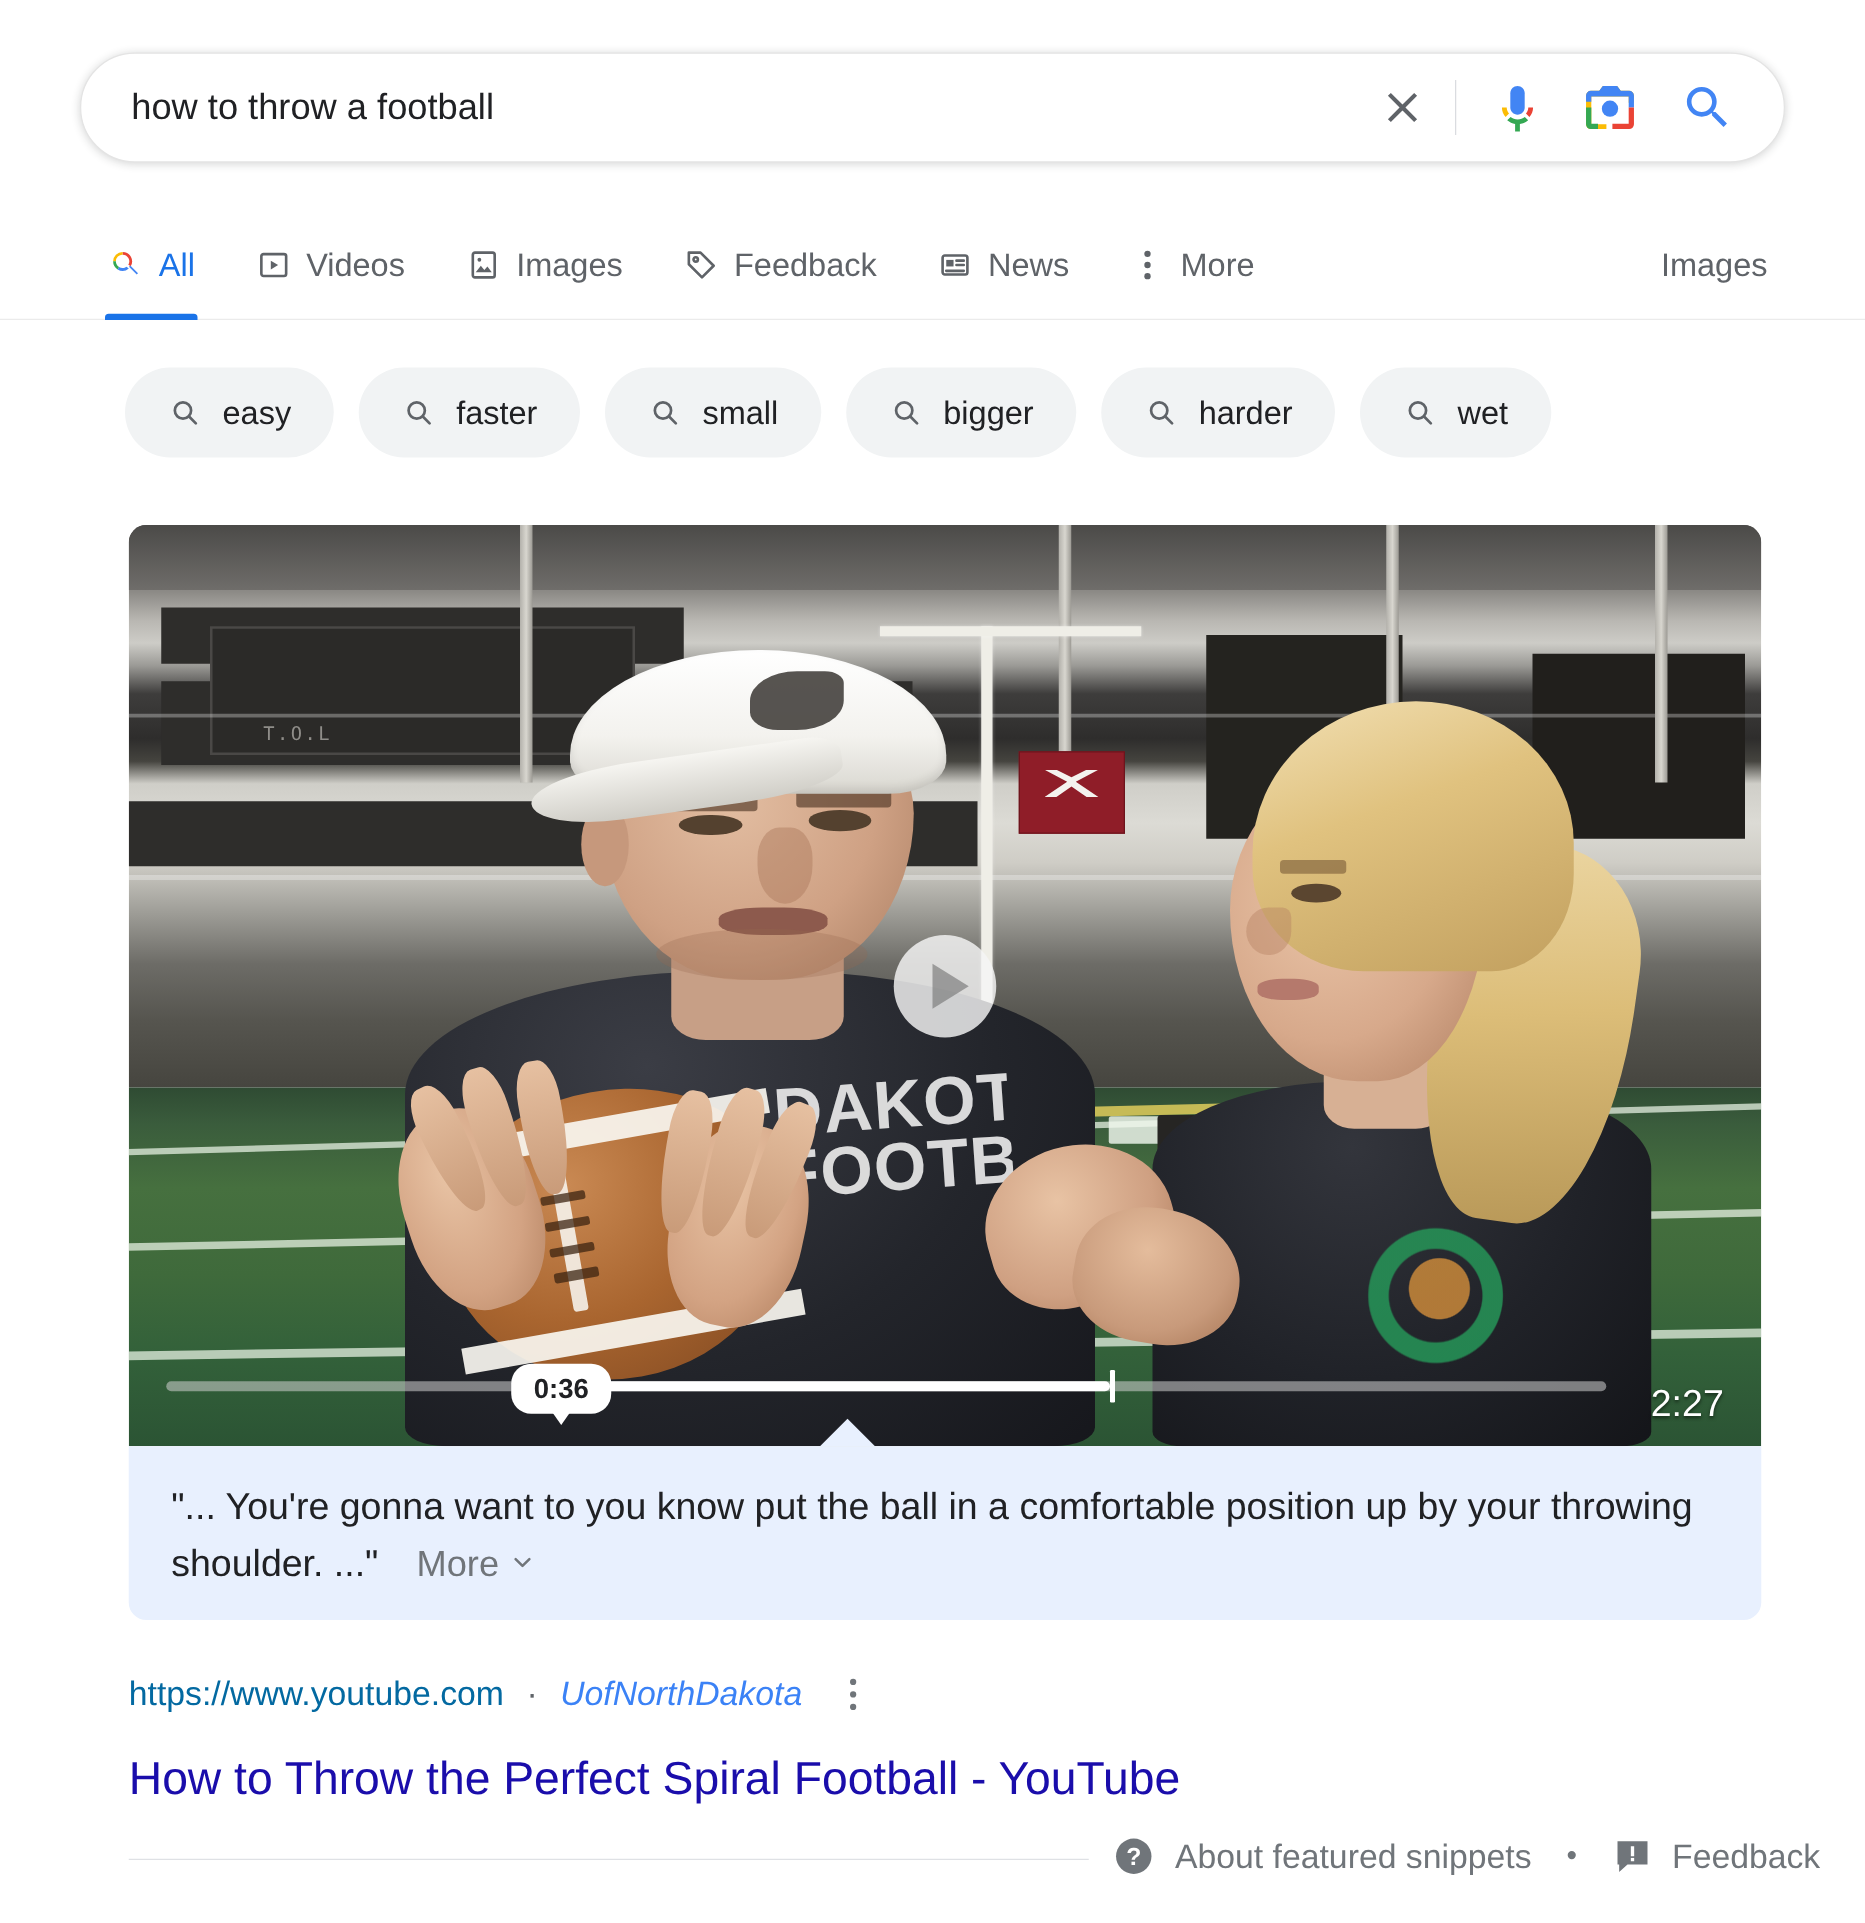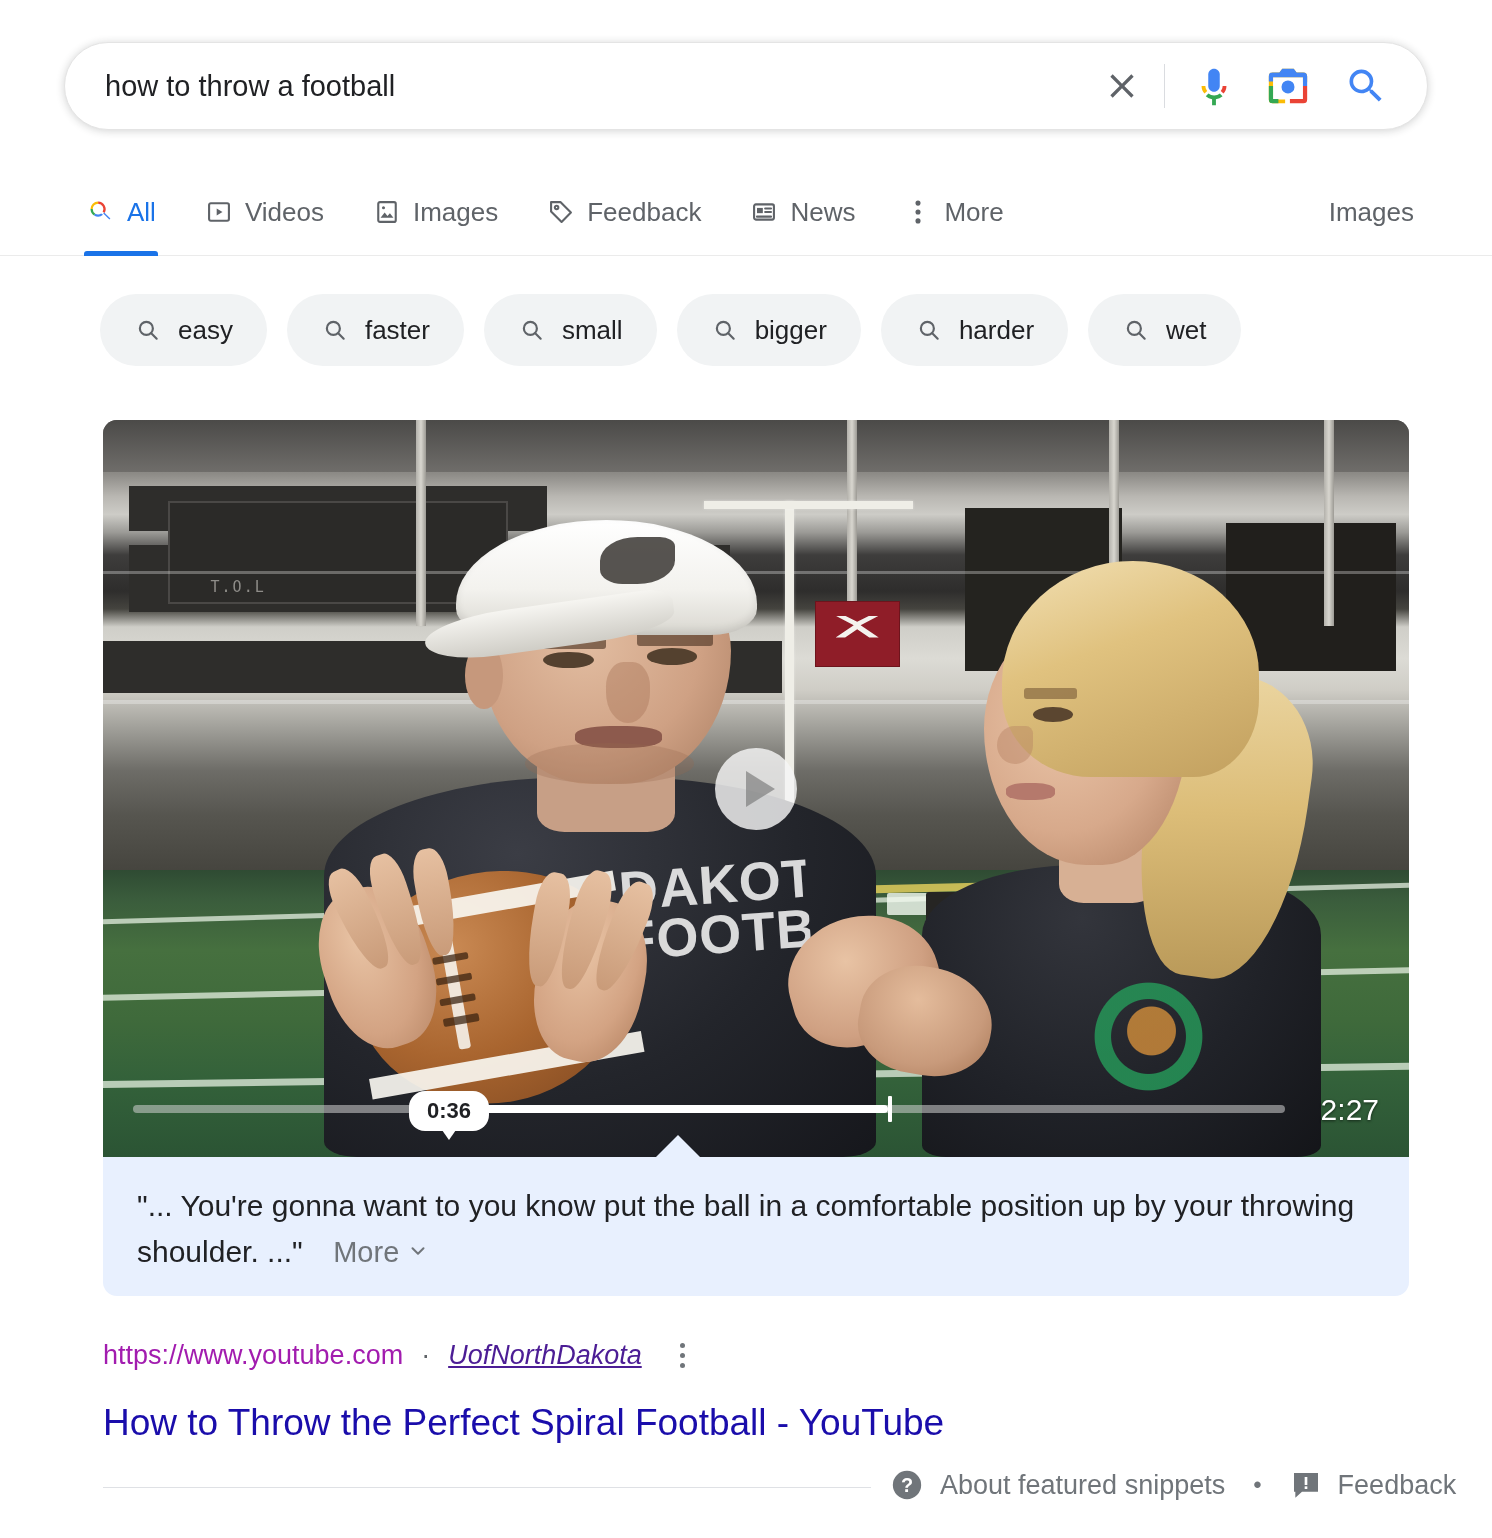--- a/index.html
+++ b/index.html
@@ -407,21 +407,21 @@
     content: "";
     position: absolute;
     left: 50%; bottom: -9px;
     margin-left: -7px;
     border-left: 7px solid transparent;
     border-right: 7px solid transparent;
     border-top: 10px solid #ffffff;
   }
   .duration {
     position: absolute;
-    right: 30px; bottom: 30px;
+    right: 30px; bottom: 16px;
     color: #ffffff;
     font-size: 30px;
     text-shadow: 0 1px 3px rgba(0,0,0,.6);
     padding-left: 25px;
   }
 
   
   .snippet-panel {
     position: absolute;
     left: 103px; top: 1157px;
@@ -454,27 +454,26 @@
     font-size: 29px;
     cursor: pointer;
     vertical-align: baseline;
   }
 
   
   .result { position: absolute; left: 103px; top: 1333px; width: 1300px; }
   .result-url-row { display: flex; align-items: center; gap: 18px; height: 44px; }
   .result-url {
     font-size: 27px;
-    color: #a21caf;
+    color: #0369a1;
   }
   .result-channel {
     font-size: 27px;
-    color: #4c1d95;
+    color: #3b82f6;
     font-style: italic;
-    text-decoration: underline;
   }
   .result-dot { color: #5f6368; font-size: 27px; }
   .kebab {
     width: 34px; height: 34px;
     display: flex; flex-direction: column; align-items: center; justify-content: center;
     gap: 5px; cursor: pointer; margin-left: 6px;
   }
   .kebab i { width: 5px; height: 5px; border-radius: 50%; background: #70757a; display: block; }
   .result-title {
     display: block;

